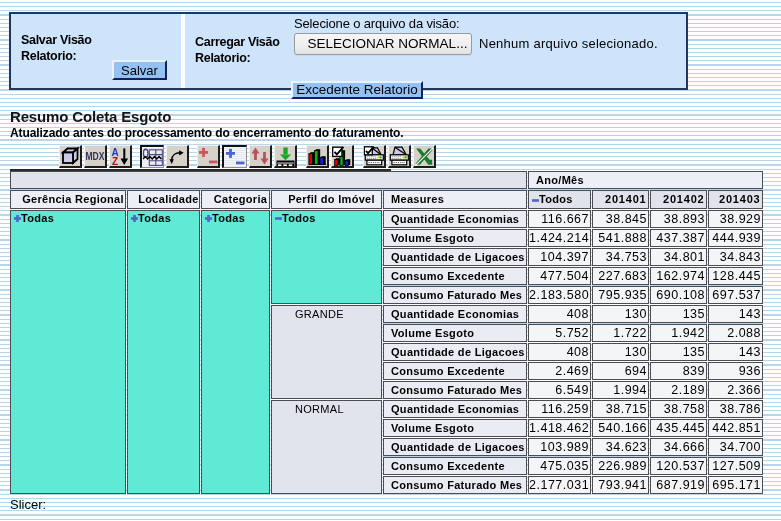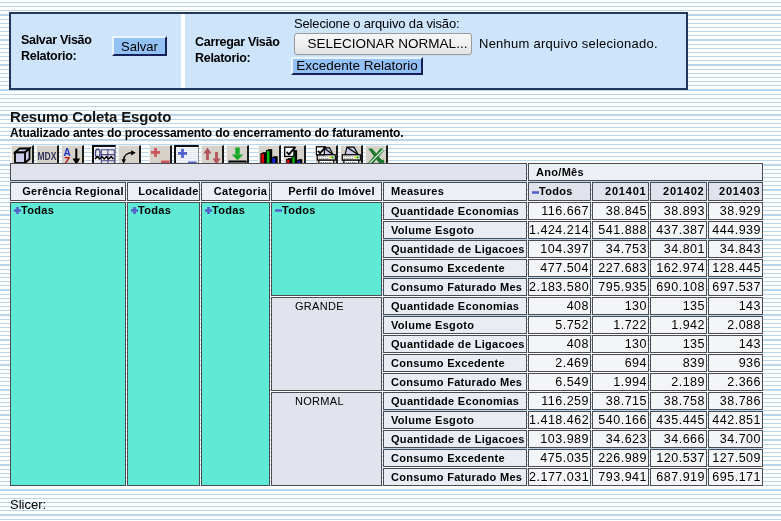--- a/index.html
+++ b/index.html
@@ -13,48 +13,49 @@
 
 
 #topbox { left:9px; top:12px; width:679px; height:78px; background:#cde4fb; border:2px solid #23365e; }
 #divider { left:181px; top:14px; width:4px; height:74px; background:#ffffff; }
 .blbl { font-weight:bold; font-size:12.5px; letter-spacing:-0.3px; line-height:16px; color:#000; }
 .btn-blue {
   background:#93c1f3; color:#000; font-size:13px; text-align:center;
   border-top:2px solid #e9f3fd; border-left:2px solid #e9f3fd;
   border-right:2px solid #151f5a; border-bottom:2px solid #151f5a;
   line-height:17px;
+  margin-top:24px;
 }
 #filebtn { text-indent:9px;
   background:linear-gradient(to bottom,#f6f6f6 0%,#efefef 55%,#e2e2e2 100%);
   border:1px solid #9a9a9a; border-radius:3px; color:#000;
   font-size:13.5px; text-align:center; line-height:19px;
   box-shadow:0 1px 0 #c9d9ea;
 }
 .rlbl { font-size:13px; color:#000; }
 #nenhum { letter-spacing:0.25px; }
 #selec { letter-spacing:-0.15px; }
 
 
 #h1 { left:10px; top:108px; font-size:15px; font-weight:bold; color:#141414; letter-spacing:-0.15px; }
 #h2 { left:10px; top:126px; font-size:12px; font-weight:bold; color:#000; letter-spacing:-0.1px; }
 
 
 .tb { top:145px; height:23px; width:23px; background:#d6d2ca;
   border-top:1px solid #f2f0ec; border-left:1px solid #f2f0ec;
-  border-right:2px solid #1c1c1c; border-bottom:2px solid #1c1c1c;
+  border-right:2px solid #1c1c1c; border-bottom:2px solid #1c1c1c;margin-left:48px;
 }
 .tb.pressed { border-top:2px solid #111; border-left:2px solid #111;
   border-right:1px solid #8c8c8c; border-bottom:1px solid #8c8c8c;
   background-image:repeating-linear-gradient(to bottom,#f6f7fa 0 1px,#e2e6ee 1px 2px); }
 .tb svg { position:absolute; left:50%; top:50%; transform:translate(-50%,-50%); }
 #tbline { left:10px; top:169px; width:381px; height:2px; background:#2a2a2a; }
 
 
-#pivot { left:9px; top:162px; border-collapse:separate; border-spacing:1px; table-layout:fixed; width:755px; }
+#pivot { left:9px; top:170px; border-collapse:separate; border-spacing:1px; table-layout:fixed; width:755px; }
 #pivot td { border:1px solid #4c4c54; font-size:11px; letter-spacing:0.3px; line-height:16px; overflow:hidden; white-space:nowrap; }
 #pivot td.corner { background:#e0e2ec; }
 #pivot td.hdr  { background:#edeff7; font-weight:bold; text-align:center; padding-left:10px; color:#000;margin-left:6px; }
 #pivot td.hdrl { background:#edeff7; font-weight:bold; text-align:left; padding-left:7px; color:#000; }
 #pivot td.chdrl { background:#e0e2ec; font-weight:bold; text-align:left; padding-left:3px; color:#000; }
 #pivot td.hdrr { background:#e0e2ec; font-weight:bold; text-align:right; padding-right:1.5px; color:#000; letter-spacing:0.8px; }
 #pivot td.hier { background:#5eead4; font-weight:bold; vertical-align:top; text-align:left; padding:0 2px 0 3px; color:#000; line-height:14px; }
 #pivot td.hierc{ background:#e1e3ed; font-weight:normal; vertical-align:top; text-align:left; padding:1px 0 0 23px; color:#000; line-height:14px; }
 #pivot td.meas { background:#eaecf4; font-weight:bold; text-align:left; padding-left:7px; color:#000; }
 #pivot td.num  { background:#f4f5f7; text-align:right; padding-right:1px; color:#000; font-size:12.5px; letter-spacing:0.5px; }

